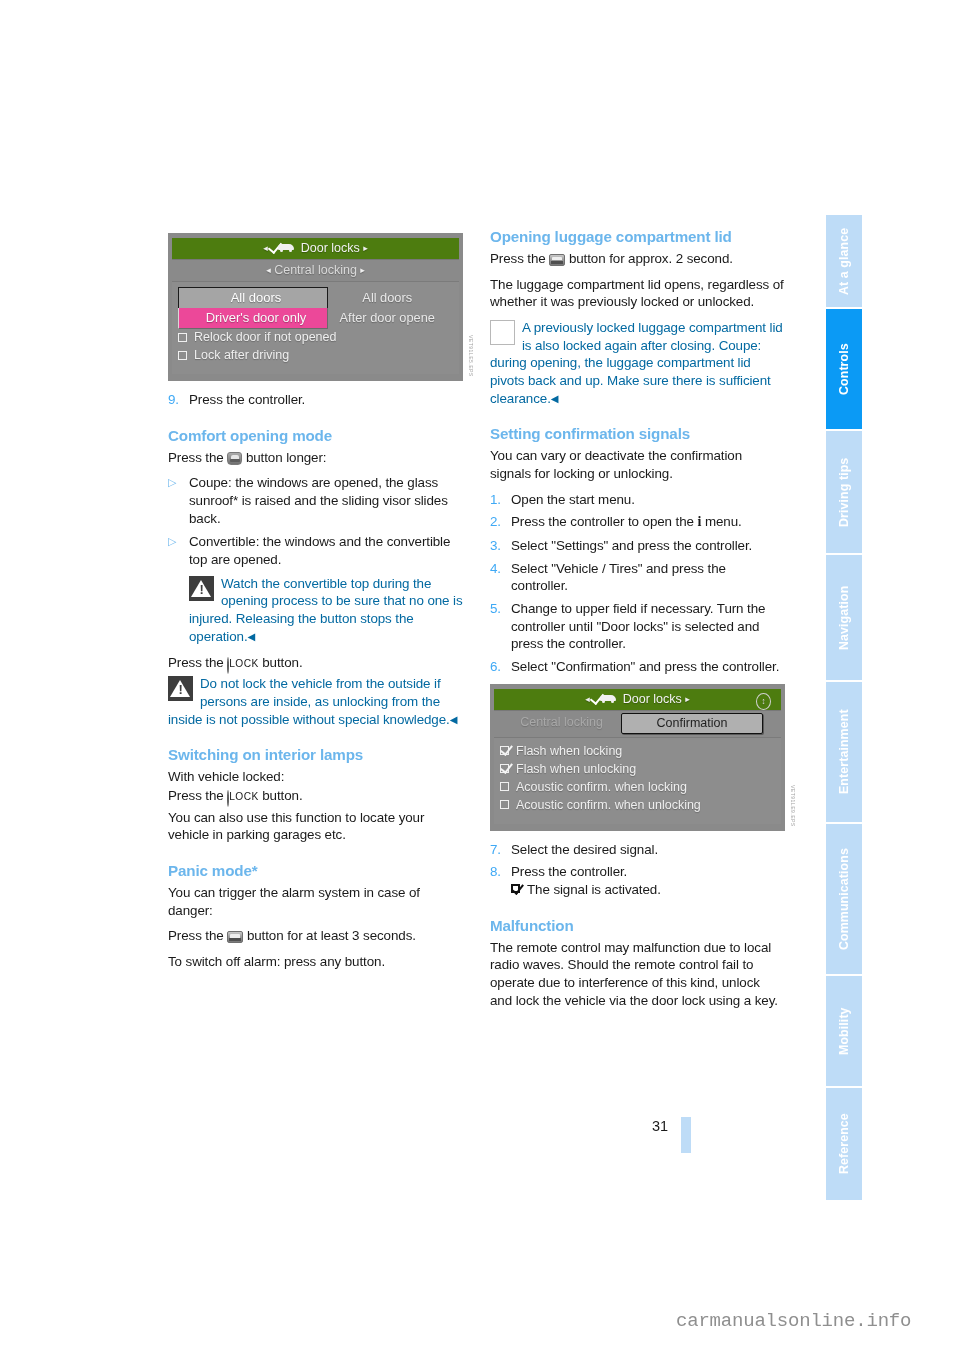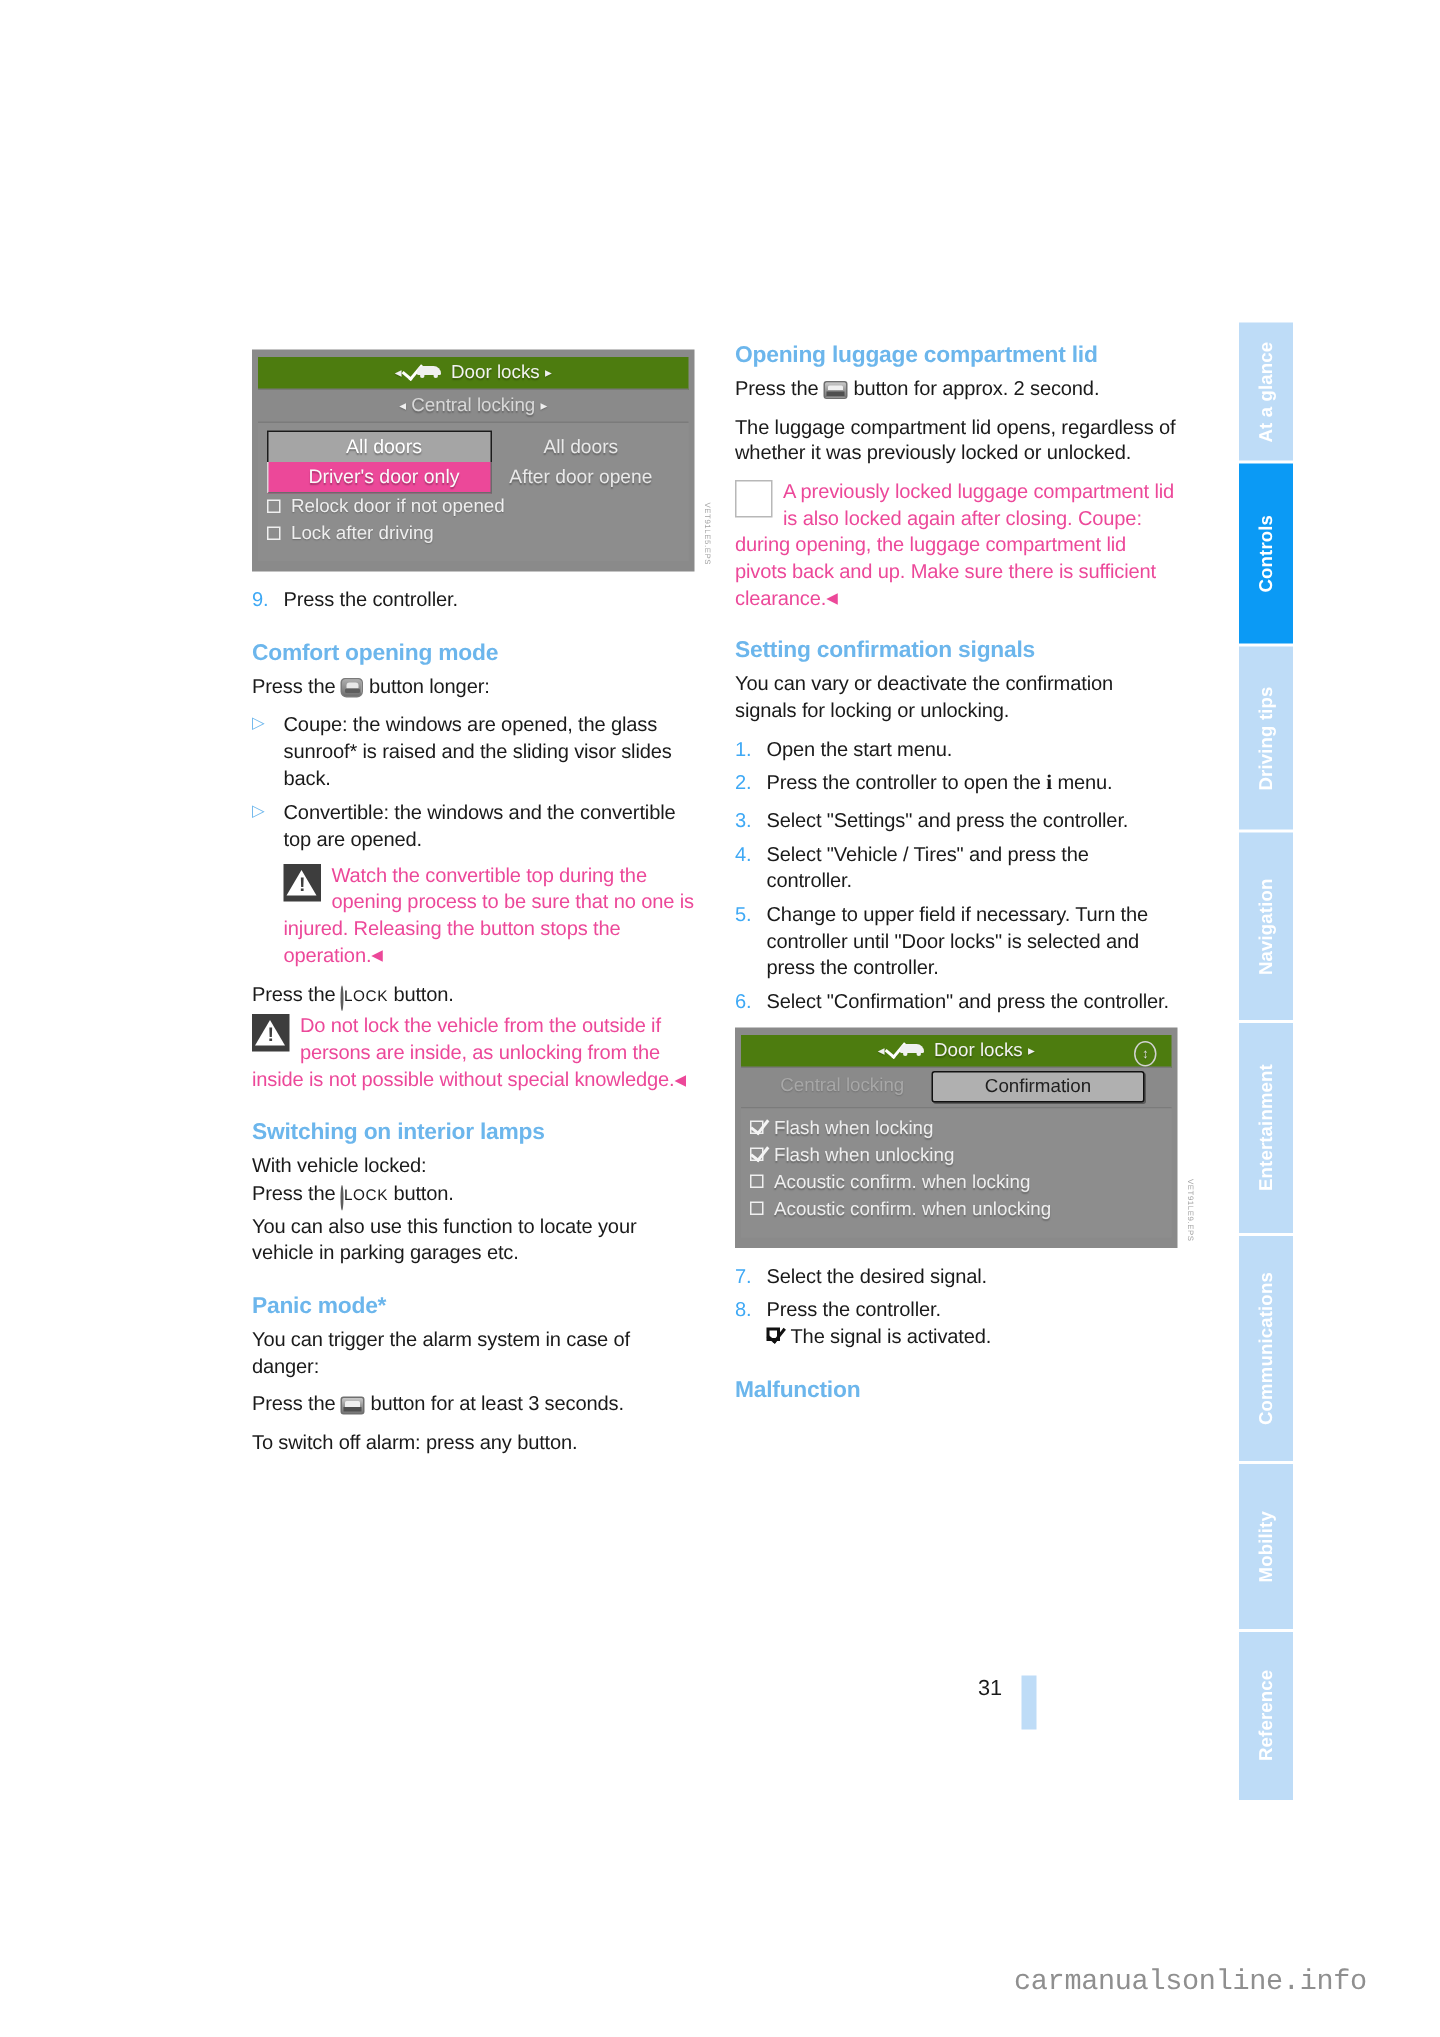--- a/index.html
+++ b/index.html
@@ -90,21 +90,21 @@
     width: 21px;
     flex: 0 0 21px;
     font-size: 11px;
     line-height: 1.55;
   }
 
   
   .noteblock {
     font-size: 13.4px;
     line-height: 1.32;
-    color: #ec4899;
+    color: #0369a1;
     margin: 0 0 8px 0;
     letter-spacing: -0.1px;
     overflow: hidden;
   }
   .noteblock .ico {
     float: left;
     margin: 1px 7px 0 0;
     width: 25px; height: 25px;
   }
 
@@ -763,20 +763,21 @@
           <div class="nitem">
             <span class="nnum">8.</span>
             <span class="ntext">
               <span>Press the controller.</span><br>
               <span class="chkico"><span class="bx"></span><span class="ck"></span></span><span>The signal is activated.</span>
             </span>
           </div>
         </div>
 
         <h2 class="sec">Malfunction</h2>
+        <p class="para">The remote control may malfunction due to local radio waves. Should the remote control fail to operate due to interference of this kind, unlock and lock the vehicle via the door lock using a key.</p>
       </div>
 
     </div>
   </div>
 
   <div class="pagenum">31</div>
   <div class="pagebar"></div>
 
   <div class="watermark">carmanualsonline.info</div>
 

